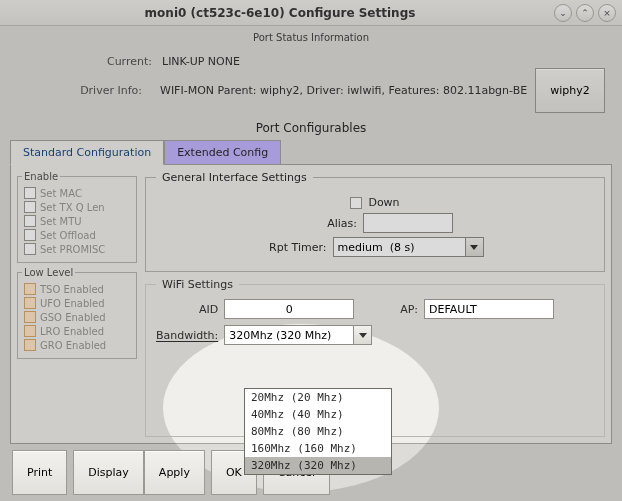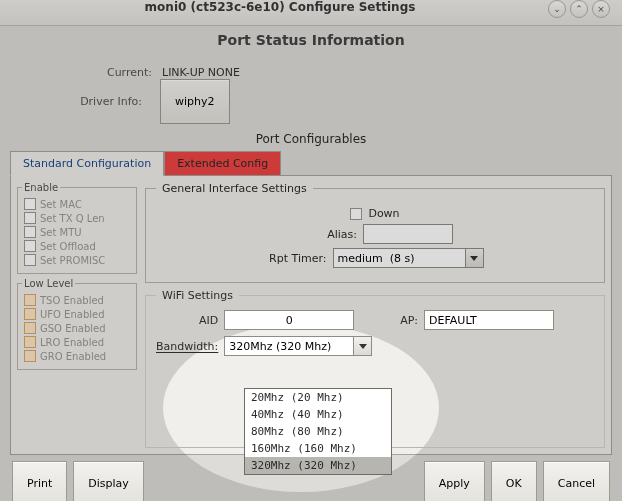--- a/index.html
+++ b/index.html
@@ -9,38 +9,38 @@
     font-family: "DejaVu Sans", Arial, sans-serif;
     font-size: 11px;
     background: #dedcd8;
     color: #2b2b2b;
     overflow: hidden;
     position: relative;
   }
   .titlebar {
     height: 26px;
     background: linear-gradient(#f1efeb,#e4e2de);
-    display: flex; align-items: flex-start;
-    padding: 0 12px;
+    display: flex; align-items: center;
+    padding: 0 6px;
     border-bottom: 1px solid #c0beb9;
   }
   .titlebar .title {
     flex: 1; text-align: center; font-weight: bold; font-size: 12px; color: #3a3a3a;
   }
   .win-btns { display: flex; gap: 4px; }
   .win-btn {
     width: 18px; height: 18px; border-radius: 50%;
     background: linear-gradient(#fdfdfb,#e4e2dd);
     border: 1px solid #b3b0aa;
     display: flex; align-items: center; justify-content: center;
     font-size: 9px; color: #555;
   }
   .client { padding: 4px 10px 6px 10px; }
   .centered { text-align: center; }
-  .psi-title { font-size: 14px; margin: 2px 0 18px 0; color: #444; font-weight: bold; }
+  .psi-title { font-size: 10px; margin: 2px 0 12px 0; color: #444; }
   .psi-grid {
     display: grid;
     grid-template-columns: 88px auto;
     row-gap: 4px;
     align-items: center;
     margin-left: 64px;
   }
   .psi-label { text-align: right; padding-right: 10px; color: #555; }
   .psi-value { text-align: left; color: #333; }
   .driver-row { display: flex; align-items: center; gap: 8px; margin-left: 64px; }
@@ -51,21 +51,21 @@
     font-family: inherit; font-size: 11px;
     box-shadow: inset 0 1px 0 #fff;
   }
   .section-title { text-align: center; font-size: 12px; margin: 8px 0 4px 0; }
   .tabs {
     display: flex; gap: 0;
   }
   .tab {
     padding: 5px 12px;
     border: 1px solid #a7a49e;
-    background: #ef4444;
+    background: #c4b5fd;
     font-size: 11px;
     position: relative; top: 1px;
   }
   .tab.active {
     background: #f1efeb;
     border-bottom: 1px solid #f1efeb;
     color: #1a4b8c;
   }
   .tab-body {
     border: 1px solid #a7a49e;
@@ -100,21 +100,21 @@
   .combo-btn {
     width: 18px; height: 20px; border: 1px solid #8f8c86; border-left: none;
     background: linear-gradient(#f3f1ed,#dcdad4);
     display: flex; align-items: center; justify-content: center;
   }
   .tri { width: 0; height: 0; border-left: 4px solid transparent; border-right: 4px solid transparent; border-top: 5px solid #333; }
   .wifi-grid { display: grid; grid-template-columns: auto 1fr auto 1fr; column-gap: 6px; row-gap: 6px; align-items: center; }
   .wifi-grid label { text-align: right; }
   .bw-label { text-decoration: underline; text-underline-offset: 2px; }
   .bottom-bar {
-    display: flex; justify-content: space-between; padding: 6px 2px 0 2px;
+    display: flex; padding: 6px 2px 0 2px;
   }
   .bottom-bar .left, .bottom-bar .right { display: flex; gap: 6px; }
   .dropdown-list {
     position: absolute;
     left: 244px; top: 388px;
     width: 148px;
     border: 1px solid #6e6b65;
     background: #fff;
     font-family: "DejaVu Sans Mono", monospace; font-size: 11px;
     z-index: 60;
@@ -146,20 +146,21 @@
 
 <div class="client">
 
   <div class="centered psi-title">Port Status Information</div>
   <div class="psi-grid">
     <div class="psi-label">Current:</div>
     <div class="psi-value">LINK-UP NONE</div>
   </div>
   <div class="driver-row">
     <div class="psi-label" style="width:78px">Driver Info:</div>
+    <div class="psi-value">WIFI-MON Parent: wiphy2, Driver: iwlwifi, Features: 802.11abgn-BE</div>
     <button class="btn">wiphy2</button>
   </div>
 
   <div class="section-title">Port Configurables</div>
 
   <div class="tabs">
     <div class="tab active">Standard Configuration</div>
     <div class="tab">Extended Config</div>
   </div>
 

